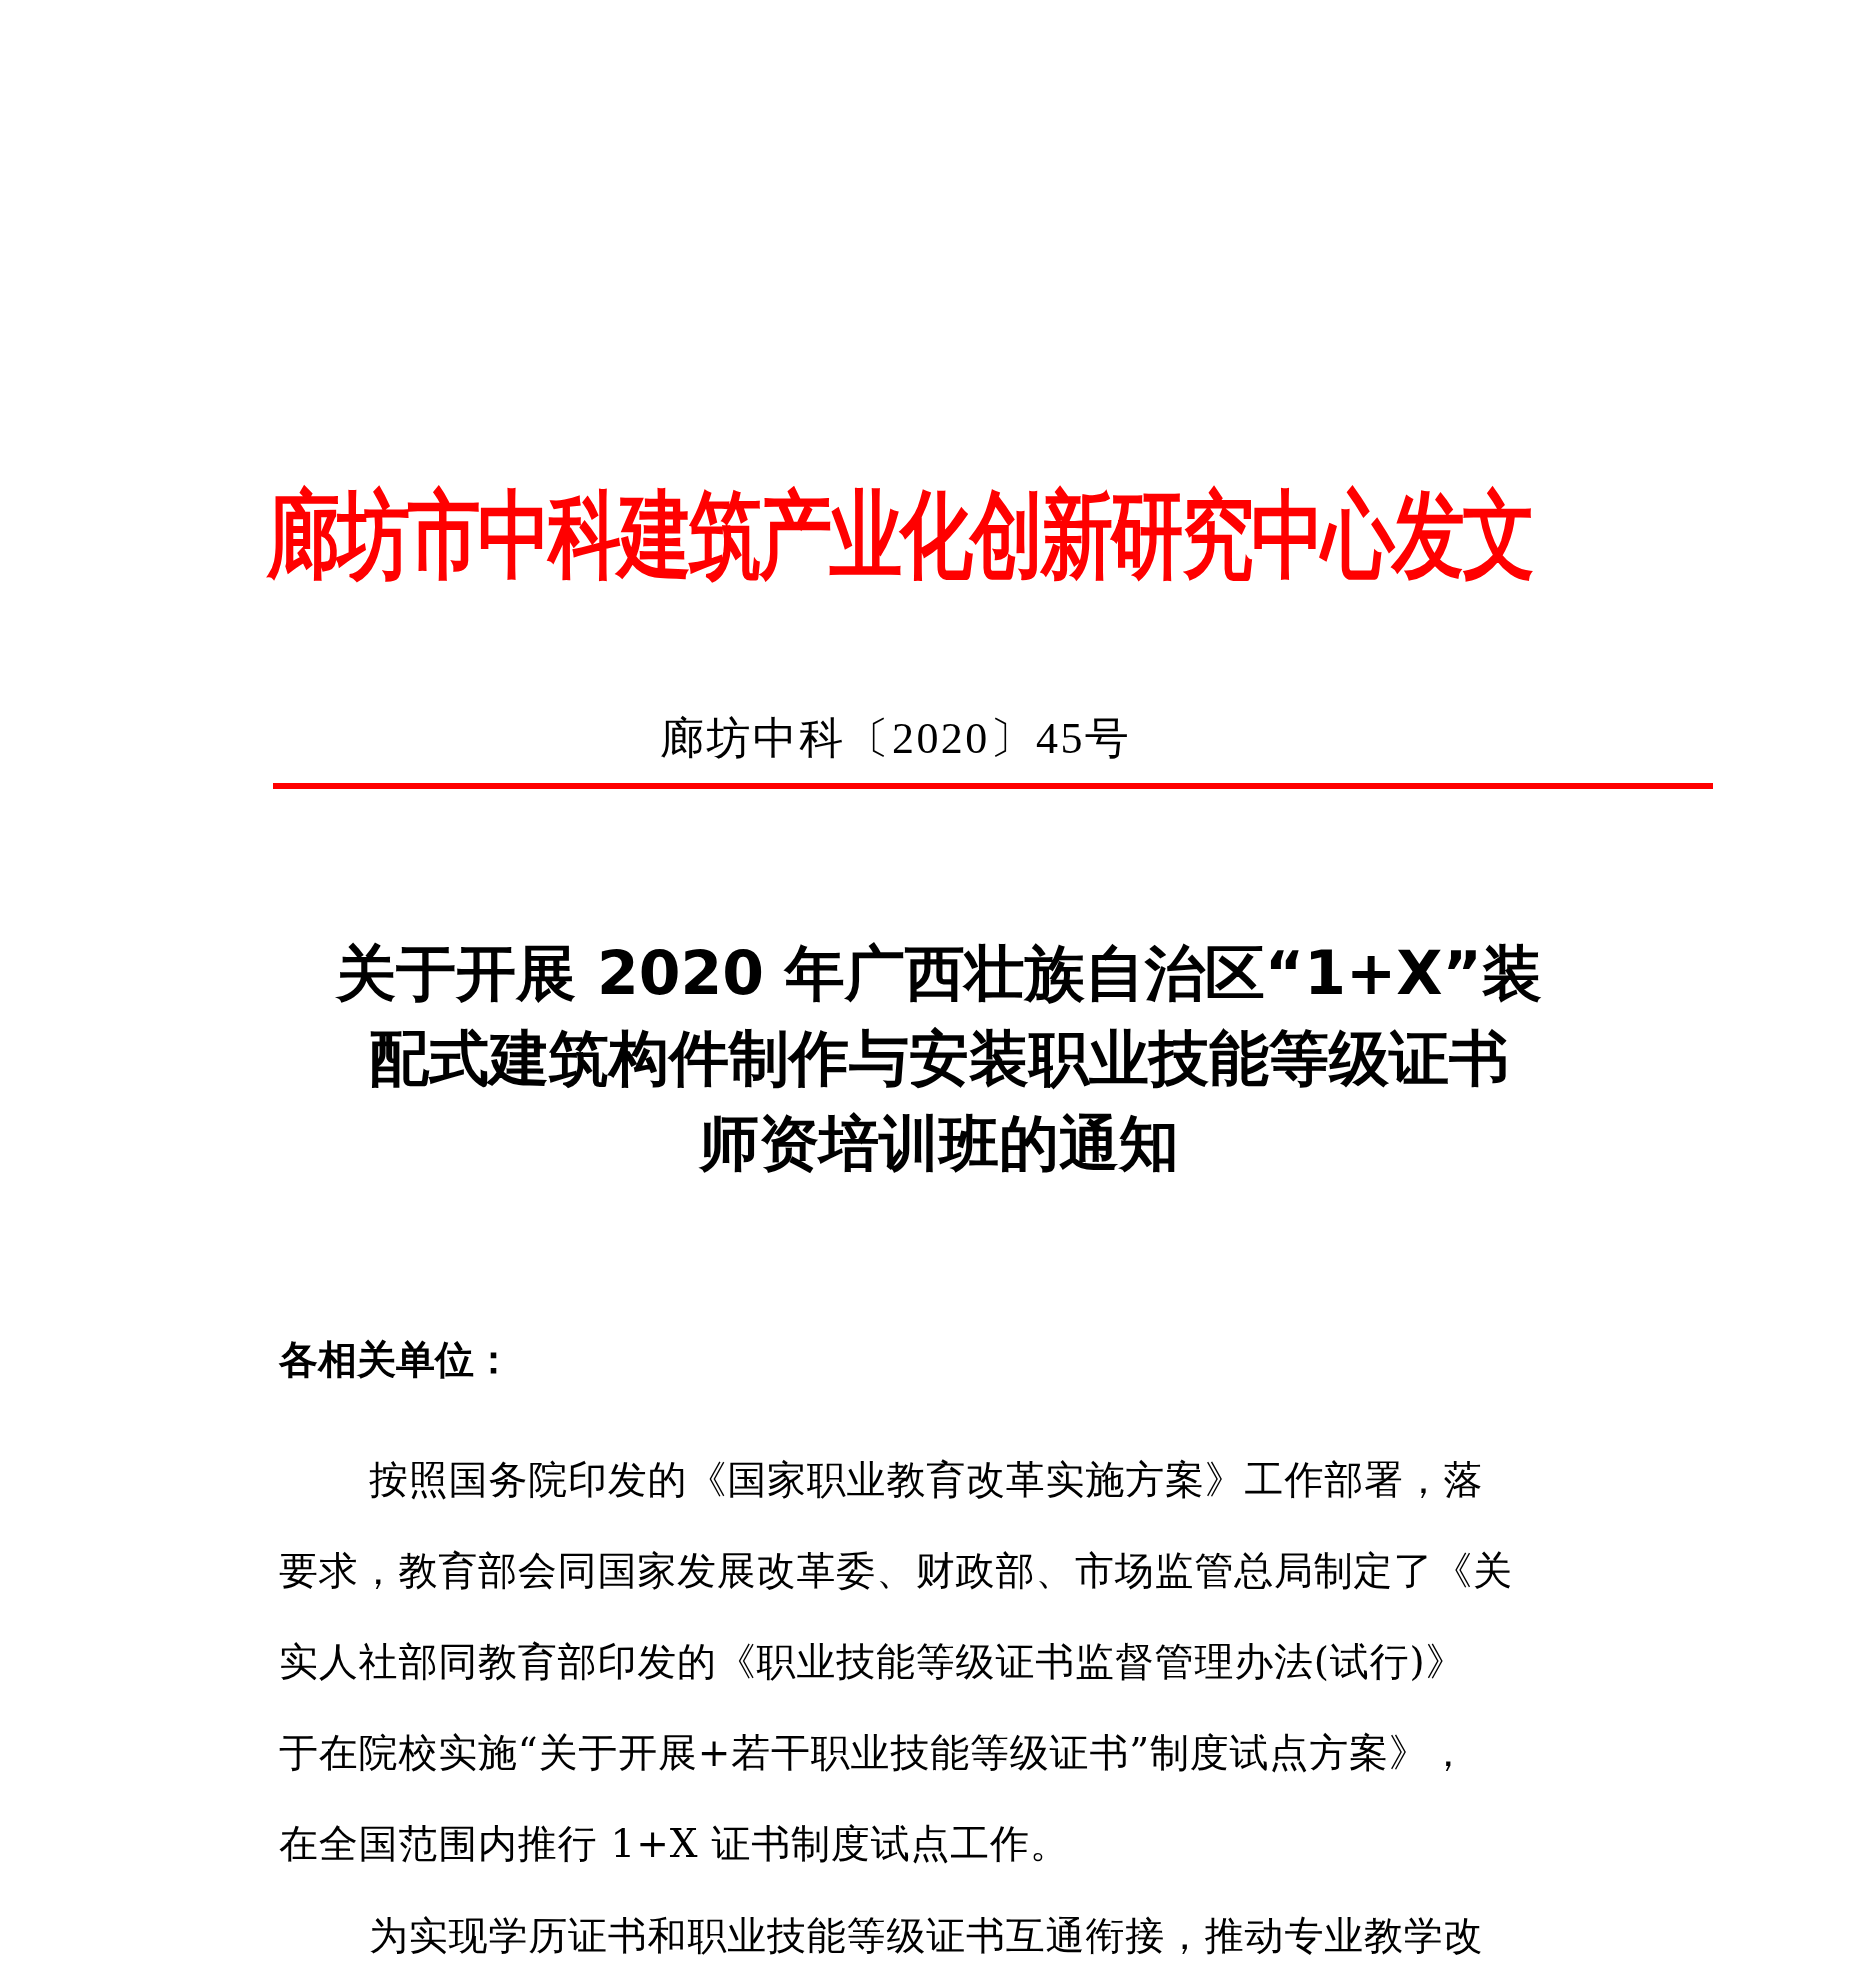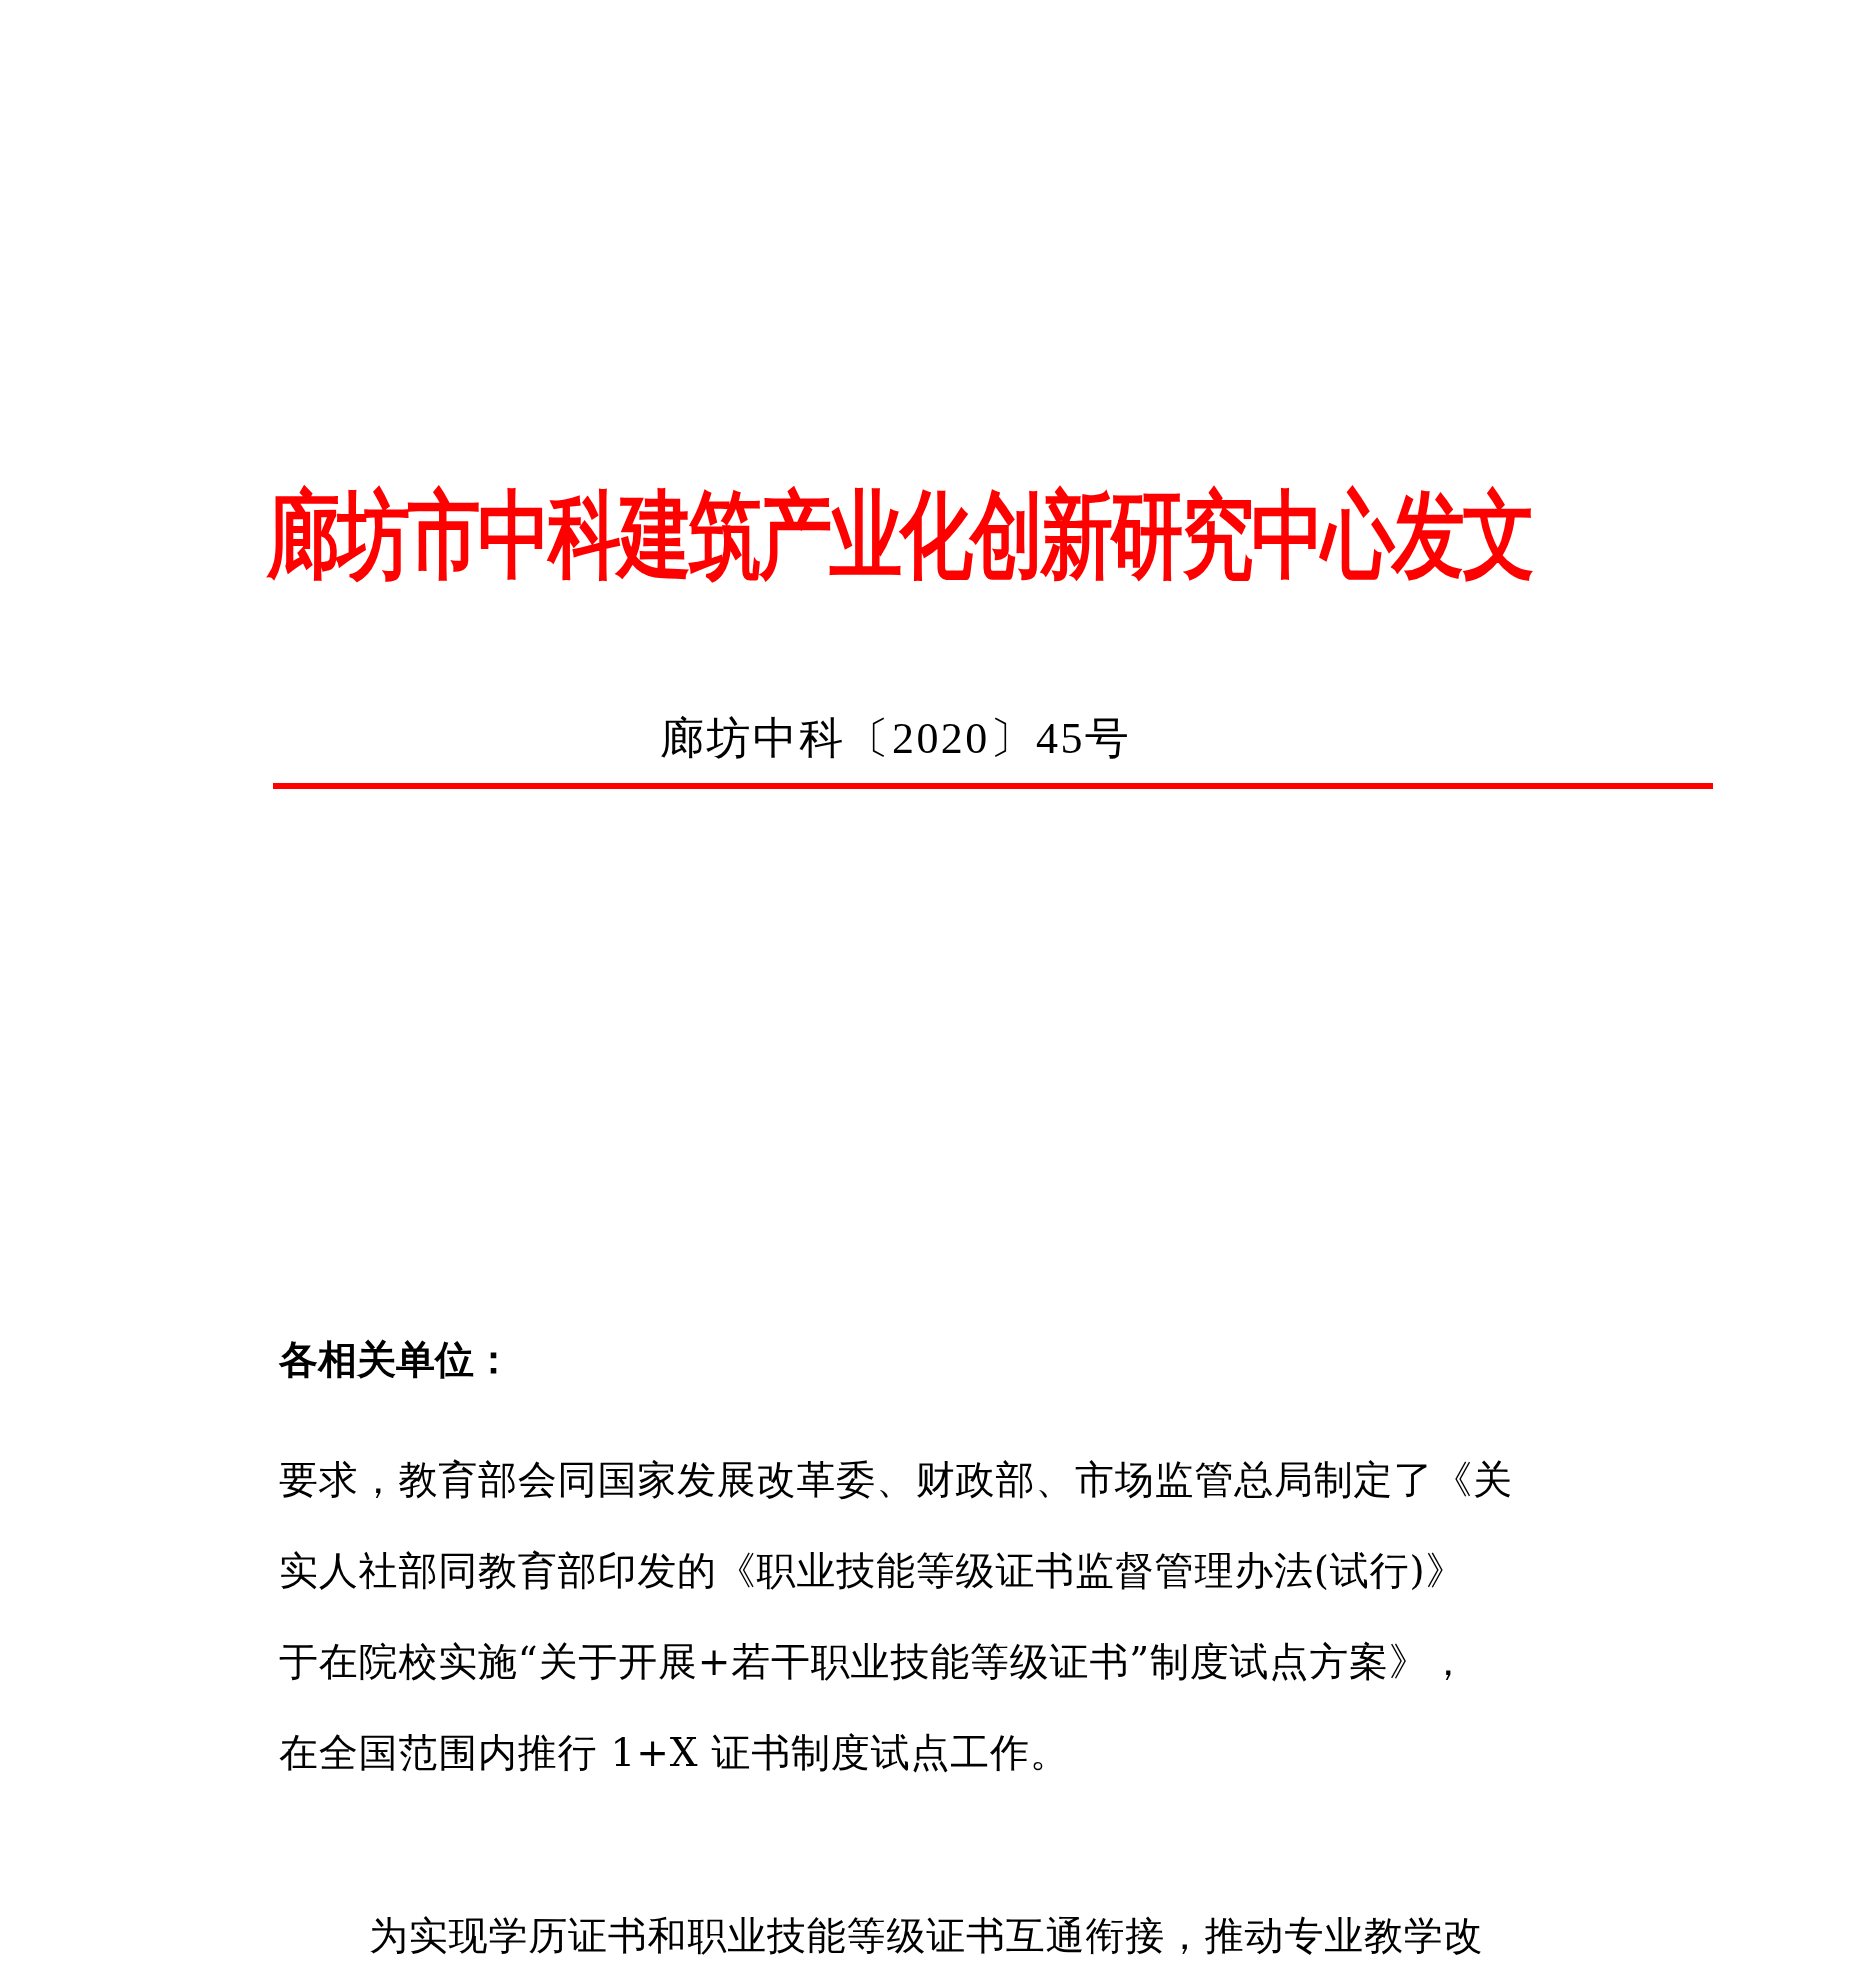--- a/index.html
+++ b/index.html
@@ -110,24 +110,30 @@
 <body>
 
 <div class="page">
 
   <div class="masthead">廊坊市中科建筑产业化创新研究中心发文</div>
 
   <div class="doc-number">廊坊中科〔2020〕45号</div>
 
   <div class="red-rule"></div>
 
+  <div class="title">
+    <span class="line">关于开展 2020 年广西壮族自治区“1+X”装</span>
+    <span class="line">配式建筑构件制作与安装职业技能等级证书</span>
+    <span class="line">师资培训班的通知</span>
+  </div>
 
   <div class="salutation">各相关单位：</div>
 
   <div class="body-text para1">
+    <span class="line indent">按照国务院印发的《国家职业教育改革实施方案》工作部署，落</span>
     <span class="line">要求，教育部会同国家发展改革委、财政部、市场监管总局制定了《关</span>
     <span class="line">实人社部同教育部印发的《职业技能等级证书监督管理办法(试行)》</span>
     <span class="line">于在院校实施“关于开展+若干职业技能等级证书”制度试点方案》，</span>
     <span class="line">在全国范围内推行 1+X 证书制度试点工作。</span>
   </div>
 
   <div class="body-text para2">
     <span class="line indent">为实现学历证书和职业技能等级证书互通衔接，推动专业教学改</span>
 
   </div>

